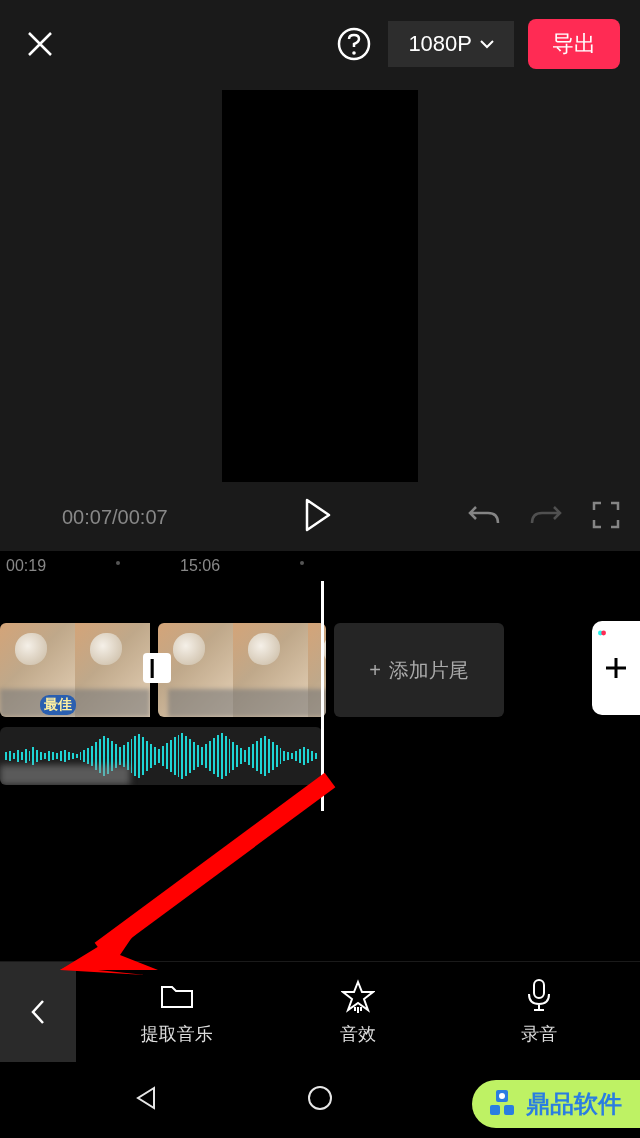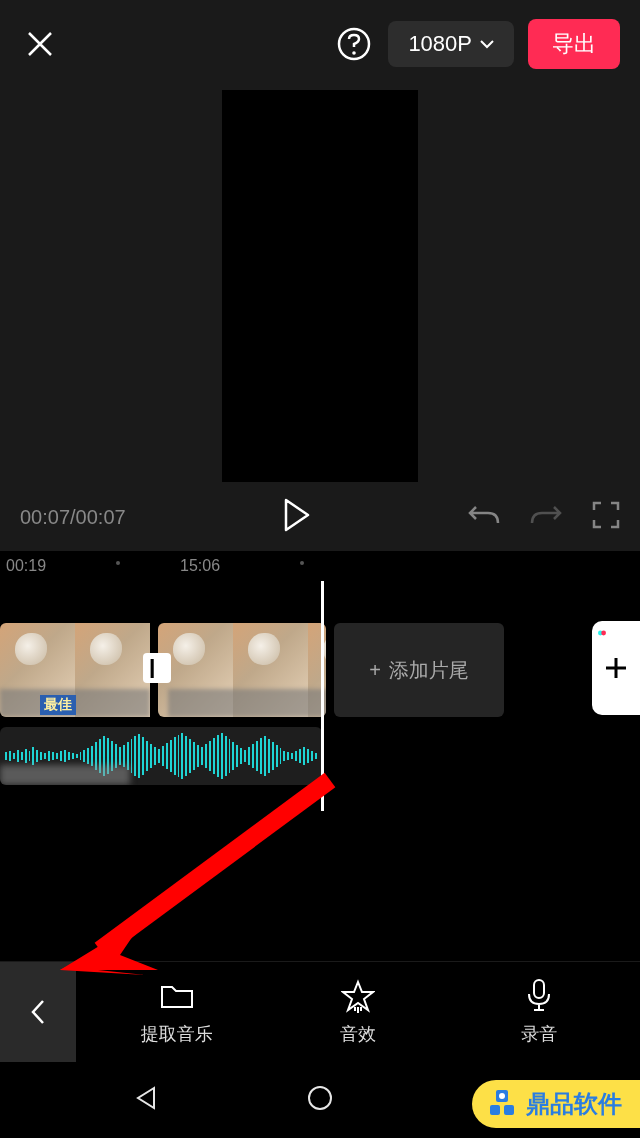--- a/index.html
+++ b/index.html
@@ -25,21 +25,21 @@
   cursor: pointer;
 }
 .spacer { flex: 1; }
 .help-btn {
   width: 40px; height: 40px;
   display: flex; align-items: center; justify-content: center;
   cursor: pointer;
 }
 .res-btn {
   background: #2d2d2d;
-  border-radius: 8px;
+  border-radius: 0;
   padding: 10px 20px;
   display: flex; align-items: center; gap: 8px;
   font-size: 22px;
   cursor: pointer;
 }
 .export-btn {
   background: #ff2b54;
   border-radius: 8px;
   padding: 10px 24px;
   font-size: 22px;
@@ -55,21 +55,21 @@
   width: 196px;
   height: 392px;
   background: #000;
 }
 .play-bar {
   height: 68px;
   display: flex;
   align-items: center;
   padding: 0 20px;
 }
-.timecode { font-size: 20px; color: #888; }
+.timecode { font-size: 20px; color: #888; margin-left: 42px; }
 .play-btn { margin: 0 auto; cursor: pointer; }
 .ctrl-group { display: flex; gap: 30px; align-items: center; }
 .ctrl-btn { cursor: pointer; opacity: 0.6; }
 .ruler {
   height: 30px;
   position: relative;
   background: #000;
   font-size: 16px;
   color: #888;
 }
@@ -121,20 +121,21 @@
 .thumb-blur {
   position: absolute; bottom: 0; left: 0; right: 0; height: 28px;
   background: rgba(120,120,120,0.6);
   filter: blur(2px);
 }
 .clip-label {
   position: absolute; bottom: 2px; left: 40px;
   background: #2a5fb0; color: #fff0a0;
   font-size: 14px; padding: 1px 4px;
   font-weight: bold;
+  border-radius: 9px;
 }
 .transition-btn {
   position: absolute;
   left: 143px; top: 32px;
   width: 28px; height: 30px;
   background: #fff;
   border-radius: 4px;
   display: flex; align-items: center; justify-content: center;
   z-index: 5;
   color: #000;
@@ -233,21 +234,21 @@
   background: #000;
   display: flex;
   align-items: center;
   justify-content: space-around;
   padding: 0 60px 0 60px;
 }
 .nav-btn { opacity: 0.9; }
 .watermark {
   position: absolute;
   bottom: 10px; right: 0;
-  background: #fde047;
+  background: #bef264;
   border-top-left-radius: 30px;
   border-bottom-left-radius: 30px;
   padding: 8px 18px 8px 14px;
   display: flex; align-items: center; gap: 8px;
   color: #2a7de1;
   font-size: 24px;
   font-weight: 600;
   z-index: 100;
 }
 .wm-icon {

